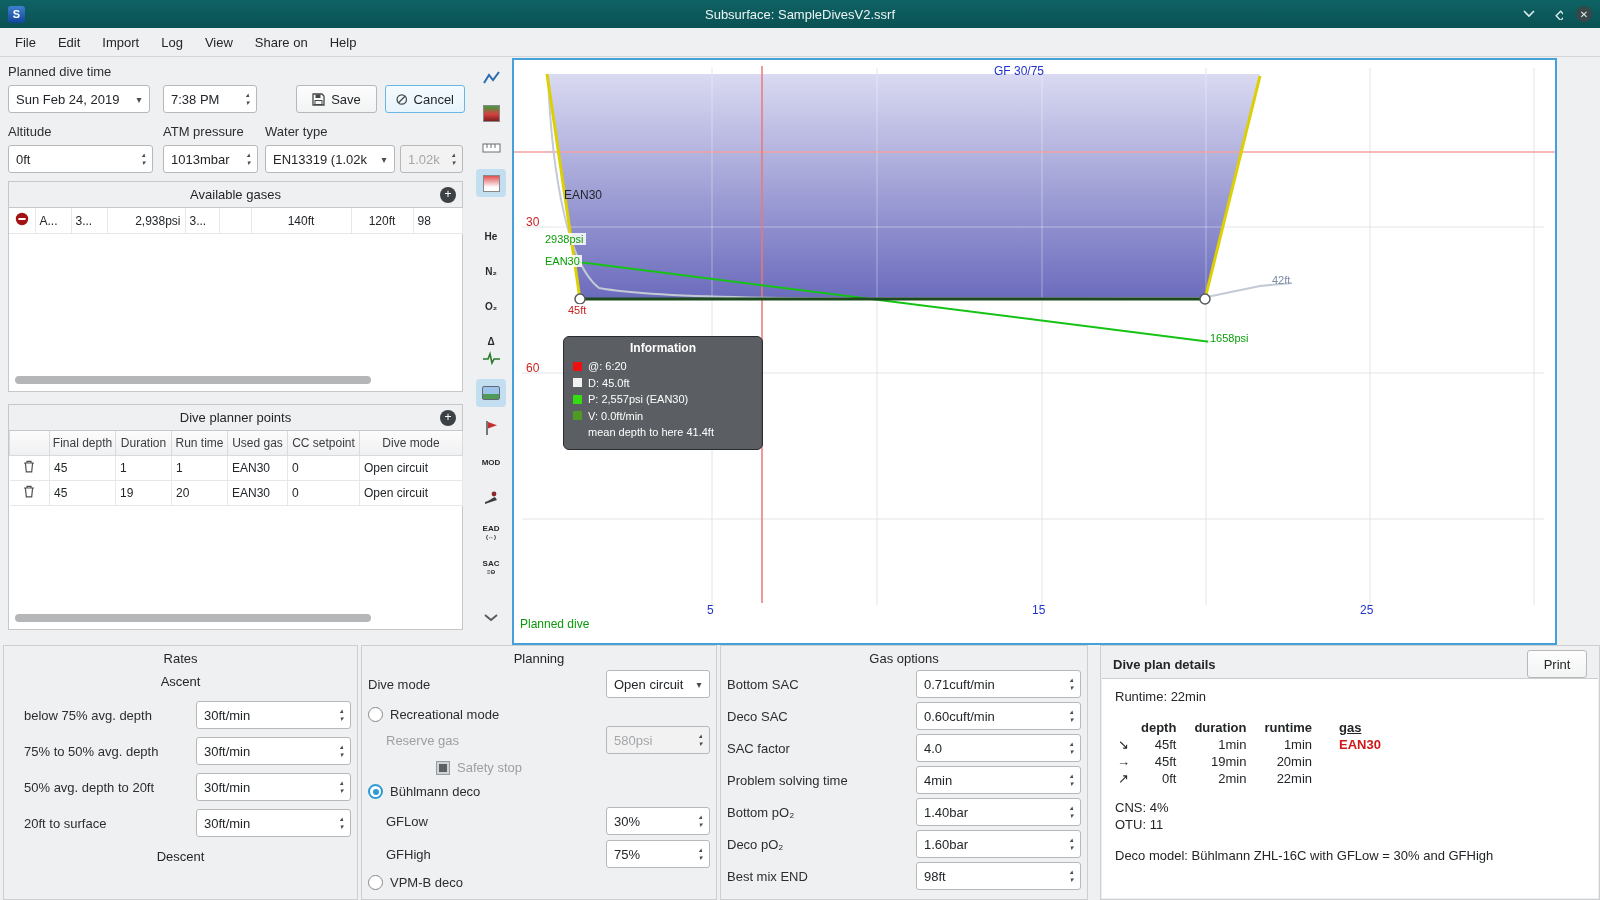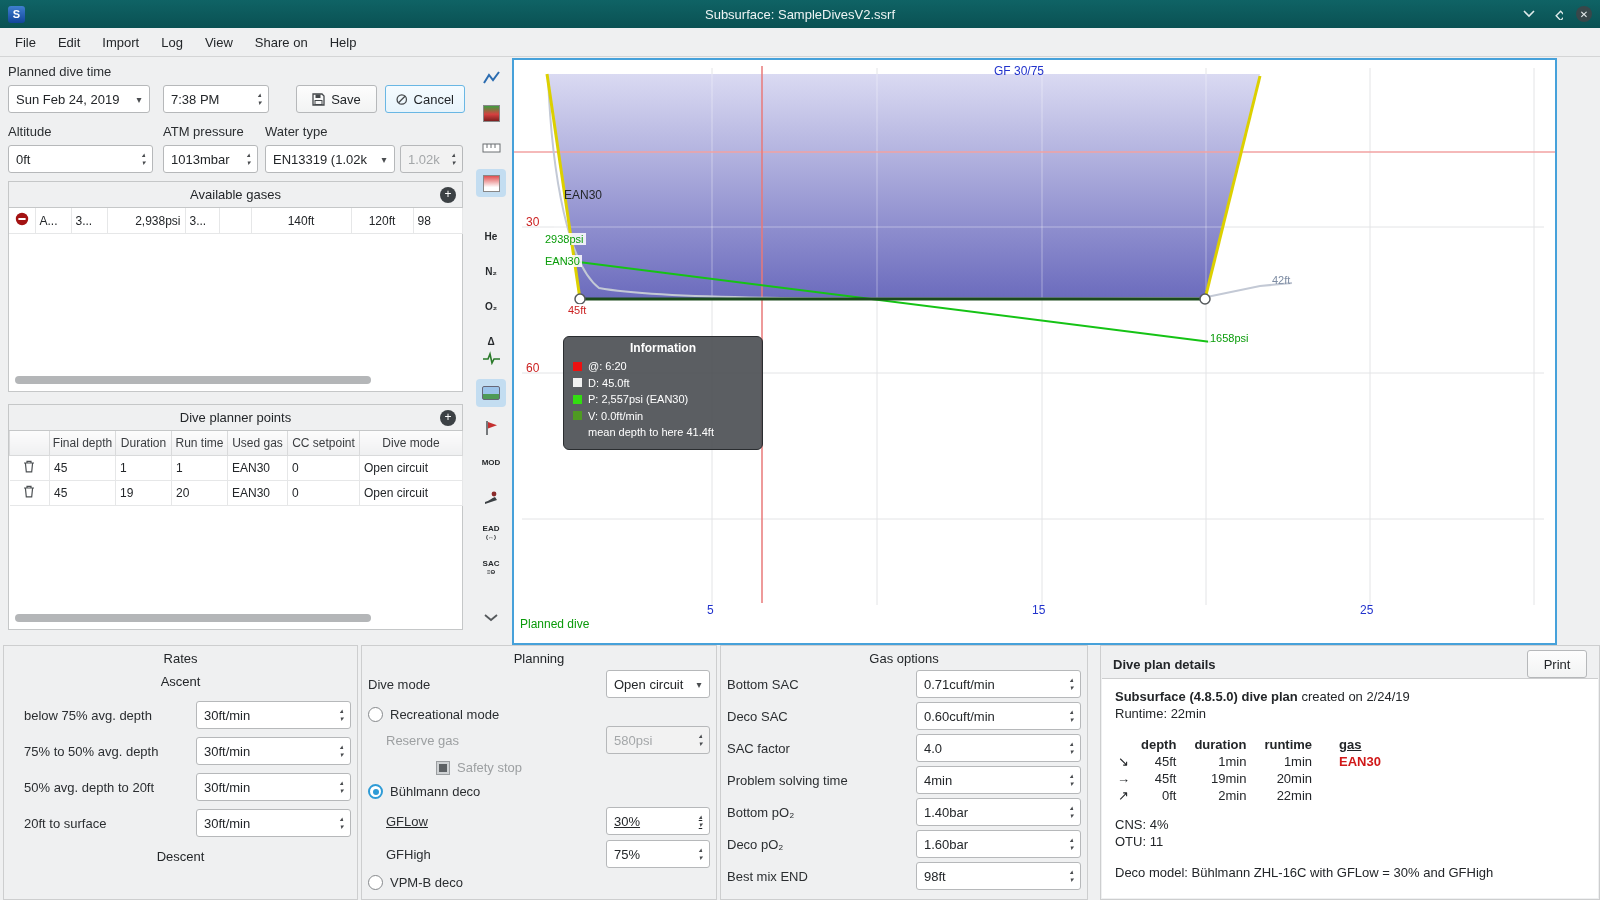--- a/index.html
+++ b/index.html
@@ -136,21 +136,21 @@
   <span class="menu-item">Help</span>
 </div>
 
 <div class="left-panel">
   <div class="lp-abs flabel" style="left:8px; top:7px;">Planned dive time</div>
 
   <div class="lp-abs combo" style="left:8px; top:28px; width:142px;">
     <span class="val">Sun Feb 24, 2019</span>
     <span class="arrow">▾</span>
   </div>
-  <div class="lp-abs spin" style="left:163px; top:28px; width:106px;">
+  <div class="lp-abs spin" style="left:163px; top:28px; width:94px;">
     <span class="val">7:38 PM</span>
     <span class="arrows">
         <i>▴</i>
         <i>▾</i>
       </span>
   </div>
   <div class="lp-abs btn" style="left:296px; top:28px; width:81px;text-align:right;">
     <svg width="13" height="13" viewBox="0 0 13 13">
         <path d="M1 1h9l2 2v9H1z" fill="none" stroke="#44484b" stroke-width="1.3"></path>
         <rect x="3.5" y="1.5" width="5" height="3.5" fill="#44484b"></rect>
@@ -510,21 +510,21 @@
       </div>
   </div>
   <div class="radio-row" style="padding-left:74px; margin-top:6px;">
     <span class="checkbox checked"></span>
     <span class="flabel gray">Safety stop</span>
   </div>
   <div class="radio-row">
     <span class="radio checked"></span>
     <span class="flabel">Bühlmann deco</span>
   </div>
-  <div class="form-row" style="text-decoration:underline;">
+  <div class="form-row" style="">
     <span class="flabel" style="padding-left:18px;">GFLow</span>
     <div class="spin" style="width:104px;">
         <span class="val">30%</span>
         <span class="arrows">
           <i>▴</i>
           <i>▾</i>
         </span>
       </div>
   </div>
   <div class="form-row" style="margin-top:5px;">
@@ -618,21 +618,20 @@
 </div>
 
 <div class="panel" id="details-panel" style="left:1100px; width:500px;">
   <div class="dp-head">
     <span class="t">Dive plan details</span>
     <div class="btn print-btn">
         <span>Print</span>
       </div>
   </div>
   <div class="dp-body">
-    <div class="dp-line"><span class="b">Subsurface (4.8.5.0) dive plan</span><span> created on 2/24/19</span></div>
     <div class="dp-line">Runtime: 22min</div>
     <table class="dp-table">
       <tbody>
           <tr>
         <th class="arr"></th>
         <th>depth</th>
         <th>duration</th>
         <th>runtime</th>
         <th class="gas-col" style="padding-left:18px;text-decoration:underline;">gas</th>
       </tr>

